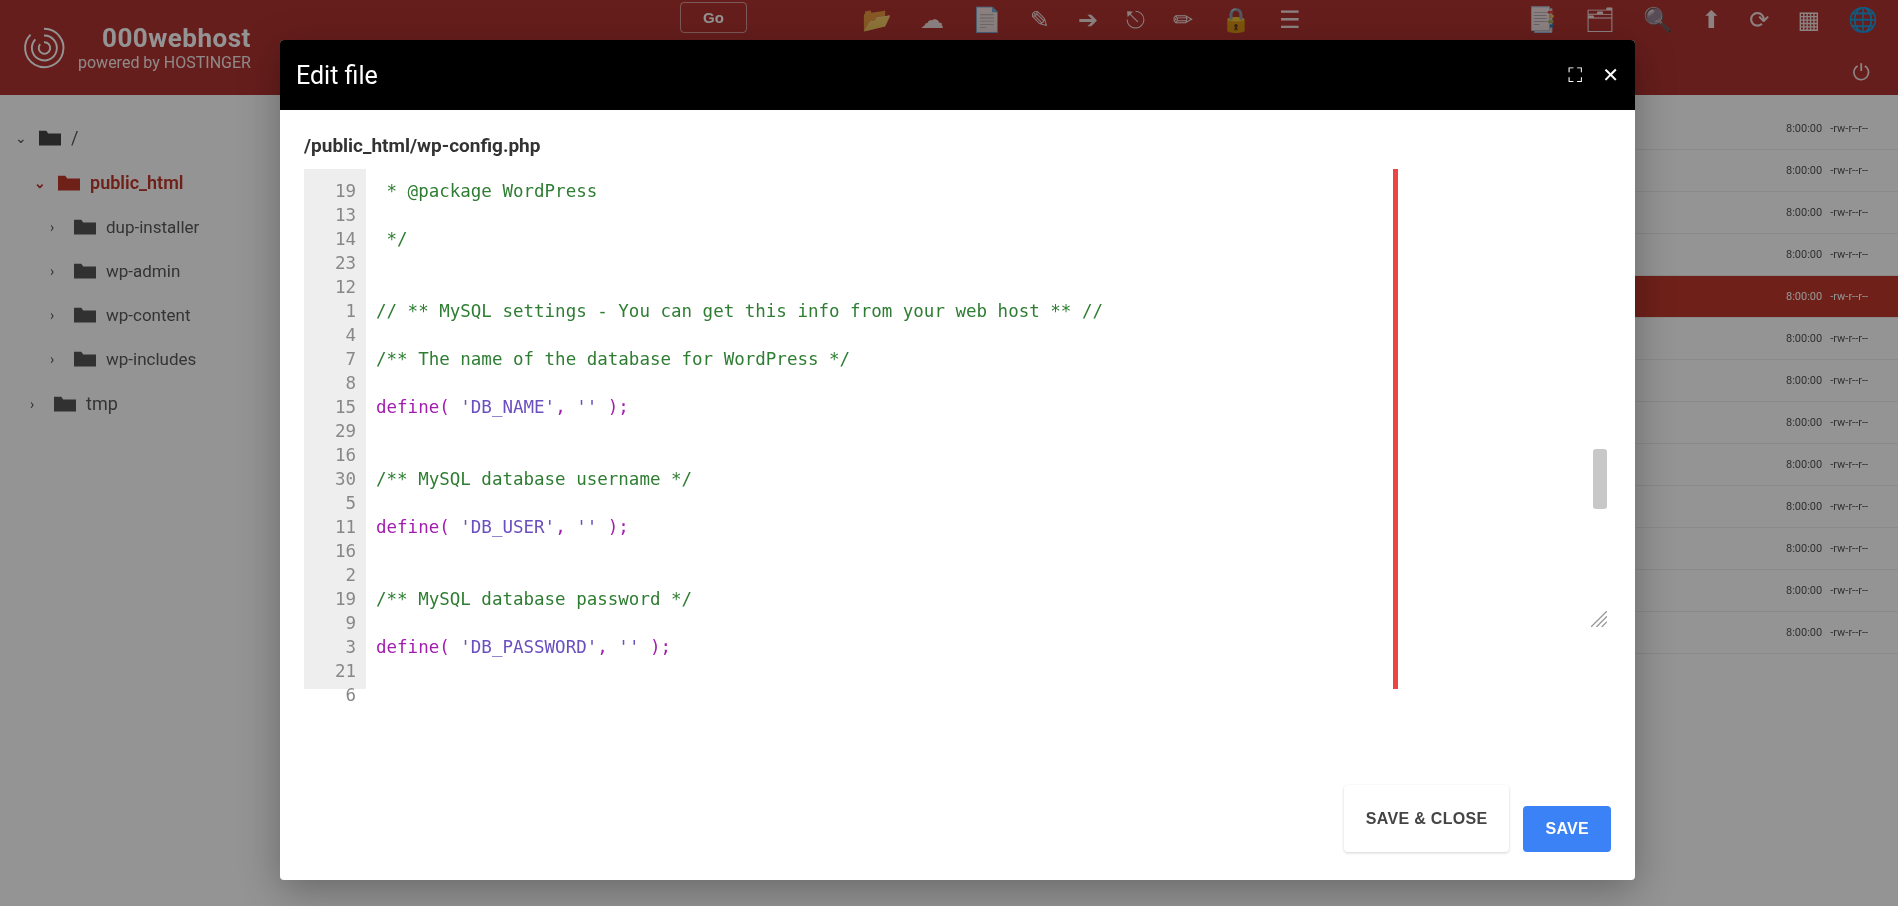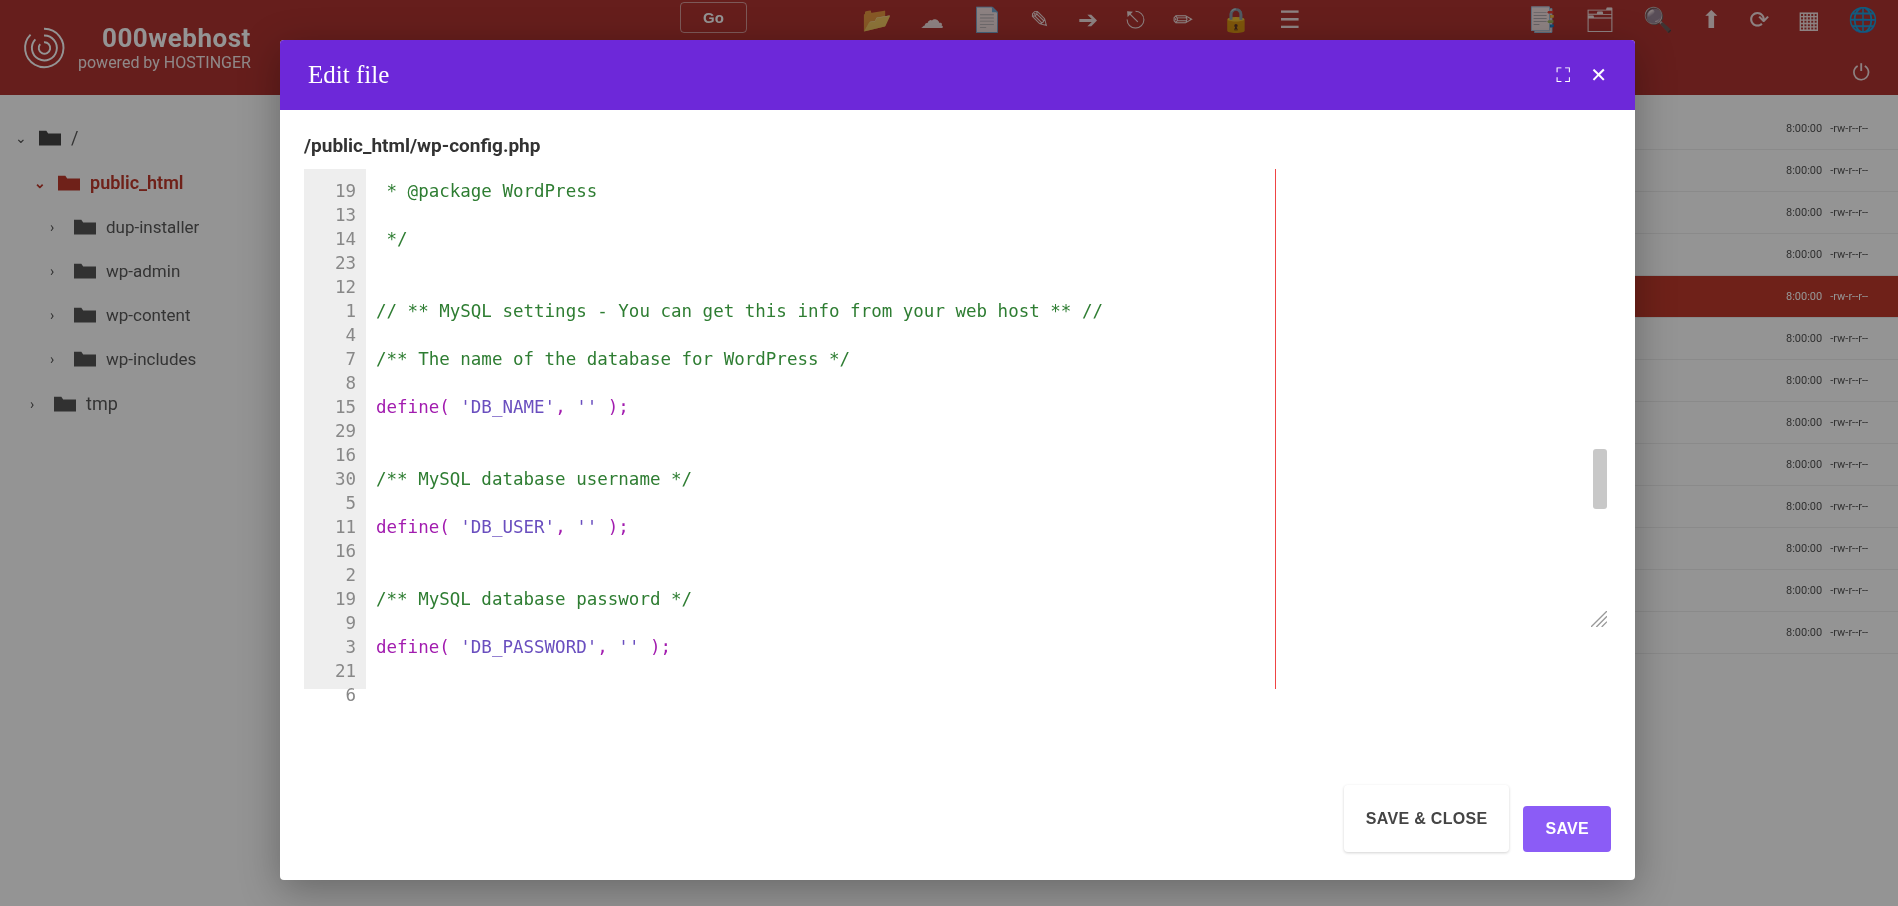--- a/index.html
+++ b/index.html
@@ -35,40 +35,40 @@
 
 .file-rows { position: absolute; right: 0; top: 108px; width: 280px; }
 .file-row { display: flex; justify-content: flex-end; padding: 14px 30px; font-size: 11px; color: #555; border-bottom: 1px solid #eee; gap: 8px; }
 .file-row.selected { background: #c0392b; color: #fff; }
 
 
 .overlay { position: absolute; inset: 0; background: rgba(0,0,0,0.42); }
 
 
 .modal { position: absolute; left: 280px; top: 40px; width: 1355px; height: 840px; background: #fff; border-radius: 4px; box-shadow: 0 10px 40px rgba(0,0,0,0.3); display: flex; flex-direction: column; overflow: hidden; }
-.modal-header { background: #6d28d9; height: 70px; display: flex; align-items: center; justify-content: space-between; padding: 0 28px; font-family: Liberation Serif, serif; }
+.modal-header { background: #000000; height: 70px; display: flex; align-items: center; justify-content: space-between; padding: 0 16px; }
 .modal-title { color: #fff; font-size: 25px; font-weight: 400; }
 .modal-controls { display: flex; gap: 20px; align-items: center; }
 .modal-controls .icon { color: #fff; font-size: 20px; cursor: pointer; }
 .modal-path { padding: 24px 24px 12px; font-size: 19px; font-weight: 700; color: #333; }
 .editor-wrap { flex: 1; padding: 0 24px 0 24px; position: relative; overflow: hidden; }
 .editor { display: flex; height: 520px; border: none; font-family: "Consolas", "Monaco", monospace; font-size: 17.5px; line-height: 24px; position: relative; }
 .gutter { background: #eeeeee; color: #888; text-align: right; padding: 2px 10px 2px 6px; user-select: none; min-width: 62px; }
 .gutter div { height: 24px; }
-.code { padding: 2px 10px; flex: 1; color: #333; white-space: pre; overflow: hidden; border-right: 1px solid #ef4444; width: 910px; flex: none; }
+.code { padding: 2px 10px; flex: 1; color: #333; white-space: pre; overflow: hidden; border-right: 5px solid #ef4444; width: 1032px; flex: none; }
 .code .c { color: #2e7d32; } 
 .code .v { color: #6a4fbf; } 
 .code .k { color: #a21caf; }
 .resize-handle { position: absolute; right: 28px; bottom: 138px; width: 16px; height: 16px; cursor: nwse-resize; color: #aaa; }
 .scroll-thumb { position:absolute; right: 28px; top: 280px; width: 14px; height: 60px; background: #c8c8c8; border-radius: 3px; }
 
 .modal-footer { padding: 20px 24px 28px; display: flex; justify-content: flex-end; gap: 14px; }
 .btn { padding: 14px 22px; font-size: 16px; font-weight: 700; border: none; border-radius: 4px; cursor: pointer; letter-spacing: 0.3px; }
 .btn-secondary { background: #fff; color: #444; box-shadow: 0 1px 3px rgba(0,0,0,0.18); }
-.btn-primary { background: #8b5cf6; color: #fff; margin-top: 21px; }
+.btn-primary { background: #3b82f6; color: #fff; margin-top: 21px; }
 </style>
 </head>
 <body>
 
 <div class="header">
   <div class="logo-area">
     <div class="logo-swirl">
       <svg viewBox="0 0 50 50">
           <path d="M25 5 a20 20 0 1 1 -14 6 M25 12 a13 13 0 1 1 -9 4 M25 19 a6 6 0 1 1 -4 2"></path>
         </svg>

